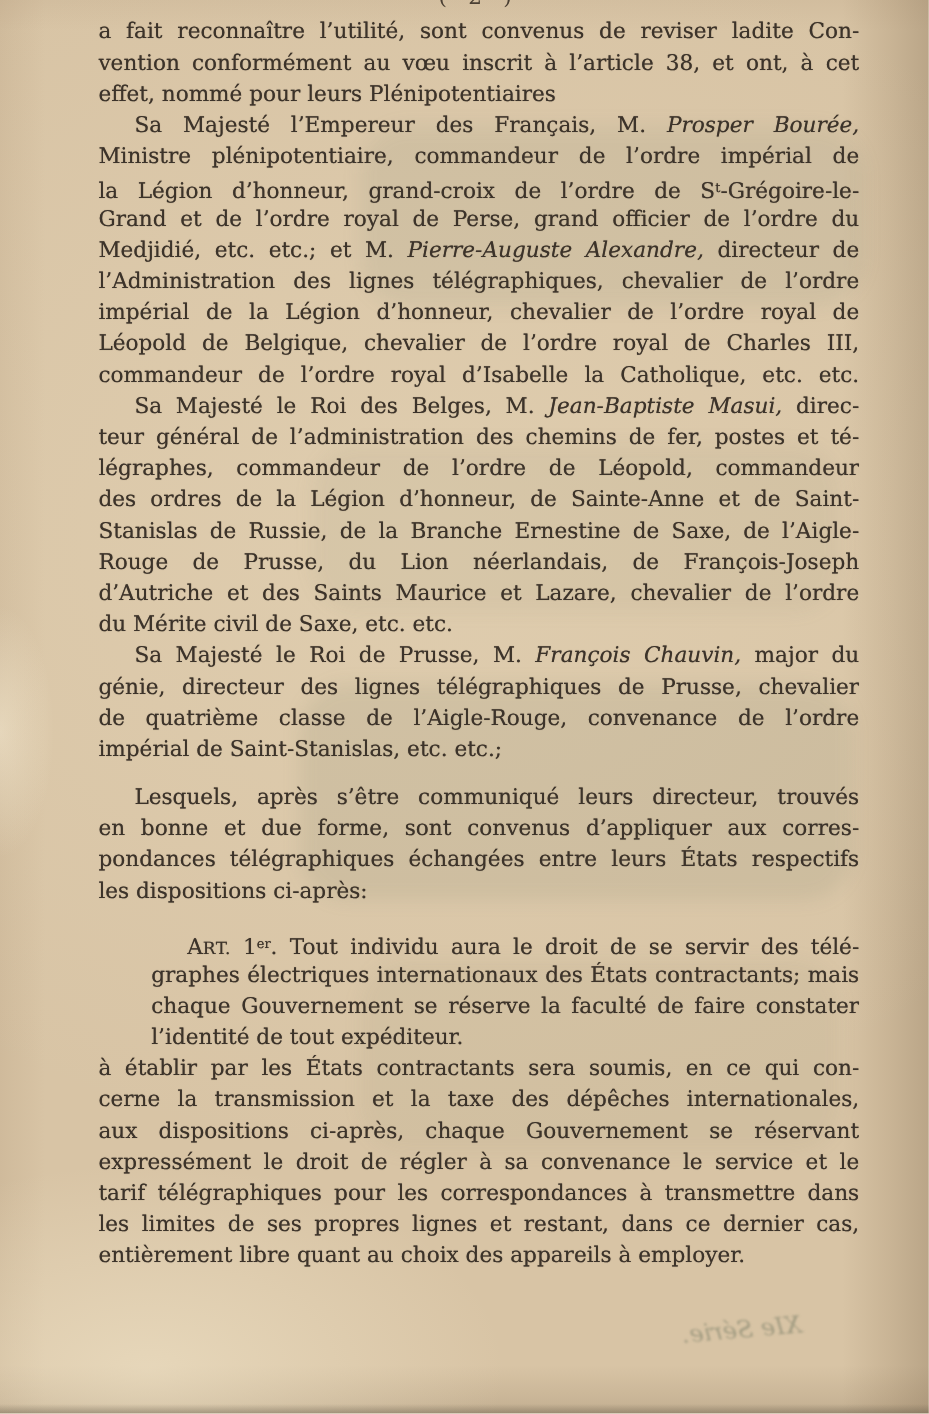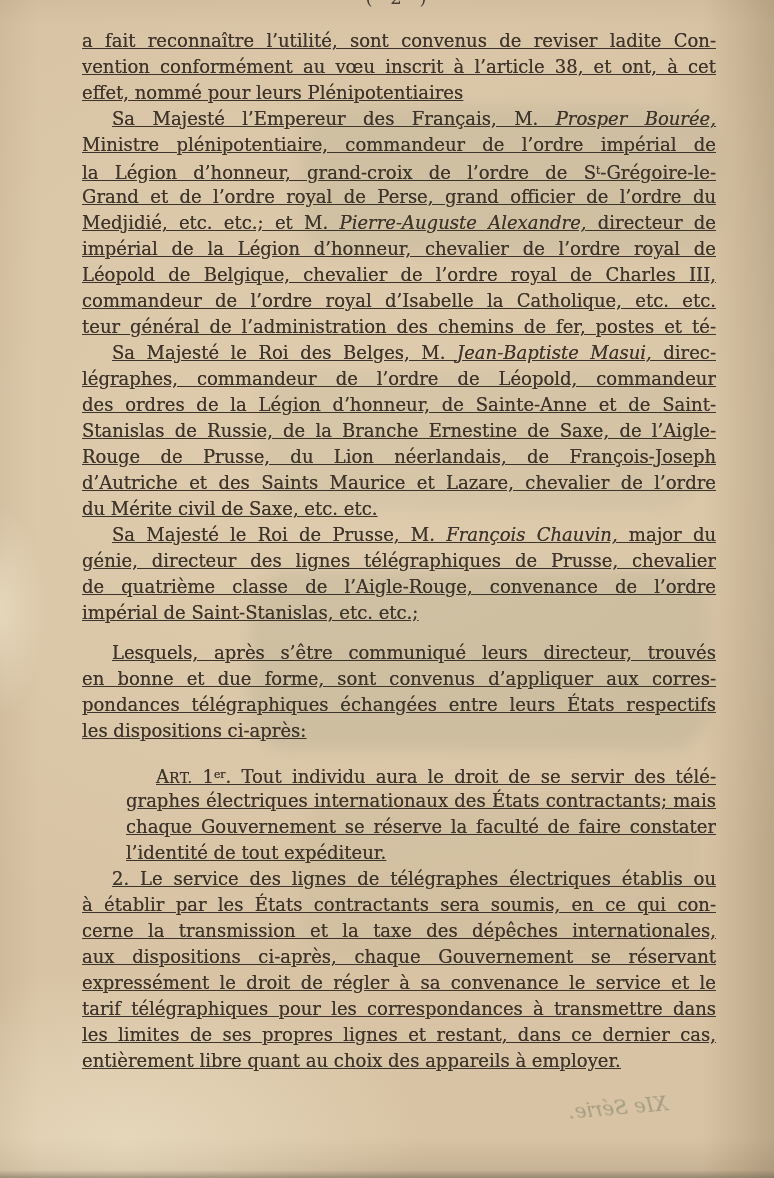--- a/index.html
+++ b/index.html
@@ -15,24 +15,23 @@
       linear-gradient(to right, rgba(130,100,70,0.10), transparent 38px, transparent 702px, rgba(120,95,65,0.16) 742px, rgba(108,86,60,0.28)),
       linear-gradient(to bottom, rgba(130,100,70,0.07), transparent 26px, transparent 1138px, rgba(110,90,65,0.20)),
       #d8c4a5;
   }
   .page-number {
     position: absolute; top: -13px; left: 82px; width: 634px;
     text-align: center; font-size: 18px; color: #4a3f33;
     letter-spacing: 6px;
   }
   .textblock {
-    position: absolute; top: 28px; left: 82px; width: 634px;
+    position: absolute; top: 14px; left: 82px; width: 634px;
     font-size: 18px; line-height: 26px; color: #3c332a;
     text-shadow: 0 0 0.6px rgba(58,47,36,0.72);
-    text-decoration: underline;
   }
   .para { margin: 0; }
   .line {
     text-align: justify; text-align-last: justify; text-justify: inter-word;
     white-space: normal; height: 26px; overflow: hidden;
   }
   .line.no-just { text-align: center; text-align-last: left; }
   .line.indent { text-indent: 30px; }
   .seg-i  { font-style: italic; }
   .seg-sc { font-size: 0.78em; letter-spacing: 0.4px; }
@@ -80,27 +79,28 @@
         <div class="line"><span>a fait reconnaître l’utilité, sont convenus de reviser ladite Con-</span></div>
         <div class="line"><span>vention conformément au vœu inscrit à l’article 38, et ont, à cet</span></div>
         <div class="line no-just"><span>effet, nommé pour leurs Plénipotentiaires</span></div>
       </div>
       <div class="para">
         <div class="line indent"><span>Sa Majesté l’Empereur des Français, M. </span><span class="seg-i">Prosper Bourée,</span></div>
         <div class="line"><span>Ministre plénipotentiaire, commandeur de l’ordre impérial de</span></div>
         <div class="line"><span>la Légion d’honneur, grand-croix de l’ordre de S</span><span class="seg-sup">t</span><span>-Grégoire-le-</span></div>
         <div class="line"><span>Grand et de l’ordre royal de Perse, grand officier de l’ordre du</span></div>
         <div class="line"><span>Medjidié, etc. etc.; et M. </span><span class="seg-i">Pierre-Auguste Alexandre,</span><span> directeur de</span></div>
+        <div class="line"><span>l’Administration des lignes télégraphiques, chevalier de l’ordre</span></div>
         <div class="line"><span>impérial de la Légion d’honneur, chevalier de l’ordre royal de</span></div>
         <div class="line"><span>Léopold de Belgique, chevalier de l’ordre royal de Charles III,</span></div>
         <div class="line"><span>commandeur de l’ordre royal d’Isabelle la Catholique, etc. etc.</span></div>
       </div>
       <div class="para">
+        <div class="line indent"><span>Sa Majesté le Roi des Belges, M. </span><span class="seg-i">Jean-Baptiste Masui,</span><span> direc-</span></div>
         <div class="line"><span>teur général de l’administration des chemins de fer, postes et té-</span></div>
-        <div class="line indent"><span>Sa Majesté le Roi des Belges, M. </span><span class="seg-i">Jean-Baptiste Masui,</span><span> direc-</span></div>
         <div class="line"><span>légraphes, commandeur de l’ordre de Léopold, commandeur</span></div>
         <div class="line"><span>des ordres de la Légion d’honneur, de Sainte-Anne et de Saint-</span></div>
         <div class="line"><span>Stanislas de Russie, de la Branche Ernestine de Saxe, de l’Aigle-</span></div>
         <div class="line"><span>Rouge de Prusse, du Lion néerlandais, de François-Joseph</span></div>
         <div class="line"><span>d’Autriche et des Saints Maurice et Lazare, chevalier de l’ordre</span></div>
         <div class="line no-just"><span>du Mérite civil de Saxe, etc. etc.</span></div>
       </div>
       <div class="para">
         <div class="line indent"><span>Sa Majesté le Roi de Prusse, M. </span><span class="seg-i">François Chauvin,</span><span> major du</span></div>
         <div class="line"><span>génie, directeur des lignes télégraphiques de Prusse, chevalier</span></div>
@@ -113,21 +113,20 @@
         <div class="line"><span>pondances télégraphiques échangées entre leurs États respectifs</span></div>
         <div class="line no-just"><span>les dispositions ci-après:</span></div>
       </div>
       <div class="para" style="margin-top: 18px; margin-left: 44px;">
         <div class="line indent"><span>A</span><span class="seg-sc">RT.</span><span> 1</span><span class="seg-sup">er</span><span>. Tout individu aura le droit de se servir des télé-</span></div>
         <div class="line"><span>graphes électriques internationaux des États contractants; mais</span></div>
         <div class="line"><span>chaque Gouvernement se réserve la faculté de faire constater</span></div>
         <div class="line no-just"><span>l’identité de tout expéditeur.</span></div>
       </div>
       <div class="para">
-        <div class="line indent"><span>2. Le service des lignes de télégraphes électriques établis ou</span></div>
         <div class="line"><span>à établir par les États contractants sera soumis, en ce qui con-</span></div>
         <div class="line"><span>cerne la transmission et la taxe des dépêches internationales,</span></div>
         <div class="line"><span>aux dispositions ci-après, chaque Gouvernement se réservant</span></div>
         <div class="line"><span>expressément le droit de régler à sa convenance le service et le</span></div>
         <div class="line"><span>tarif télégraphiques pour les correspondances à transmettre dans</span></div>
         <div class="line"><span>les limites de ses propres lignes et restant, dans ce dernier cas,</span></div>
         <div class="line no-just"><span>entièrement libre quant au choix des appareils à employer.</span></div>
       </div>
     </div>
 

